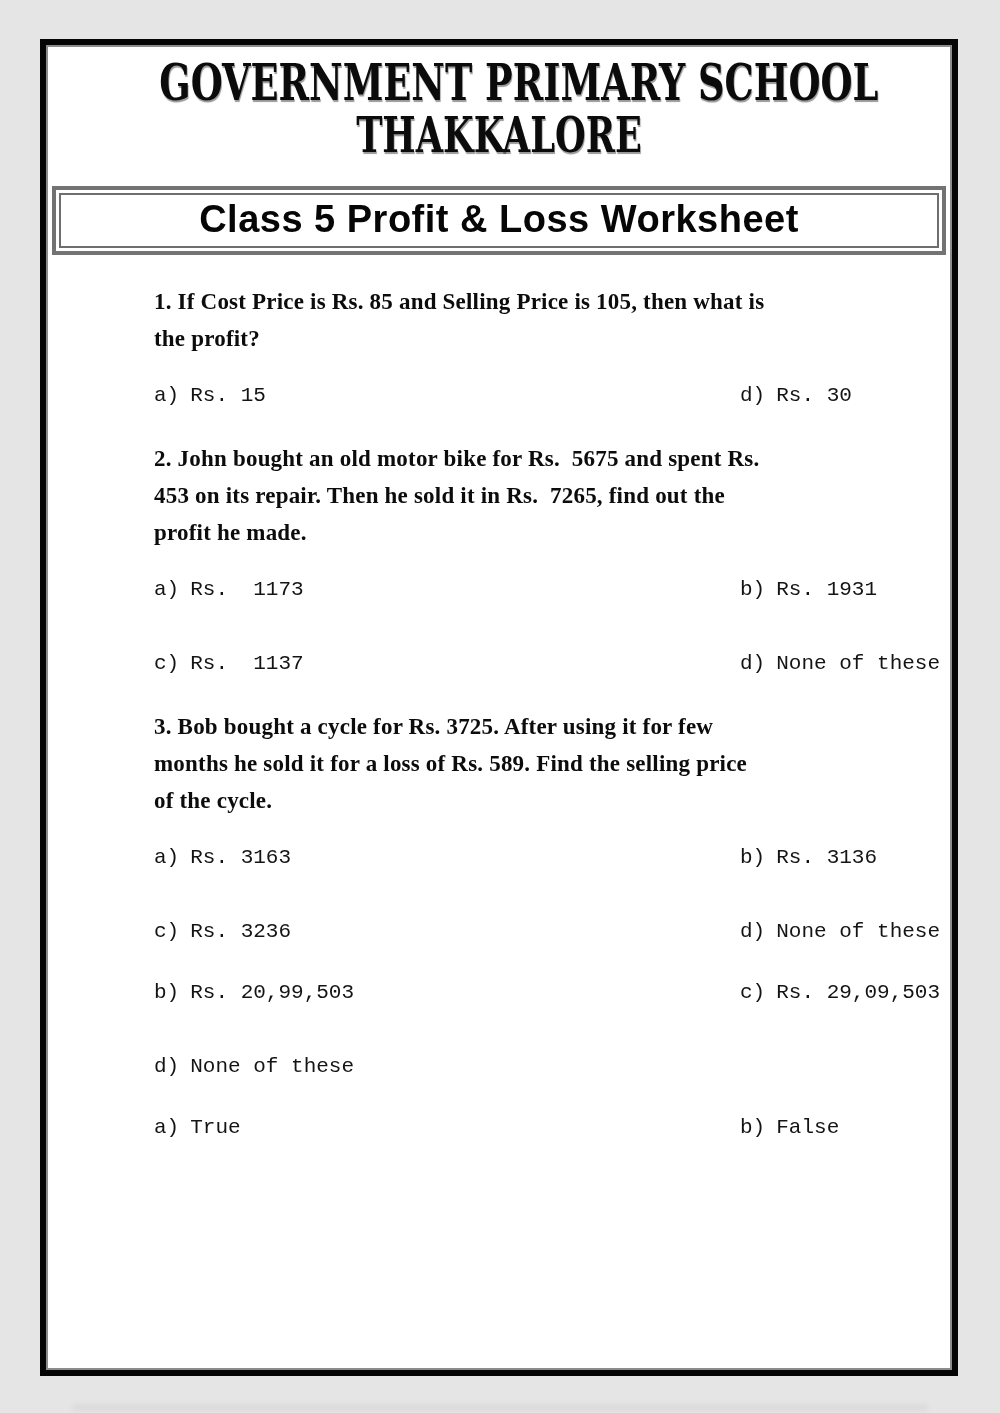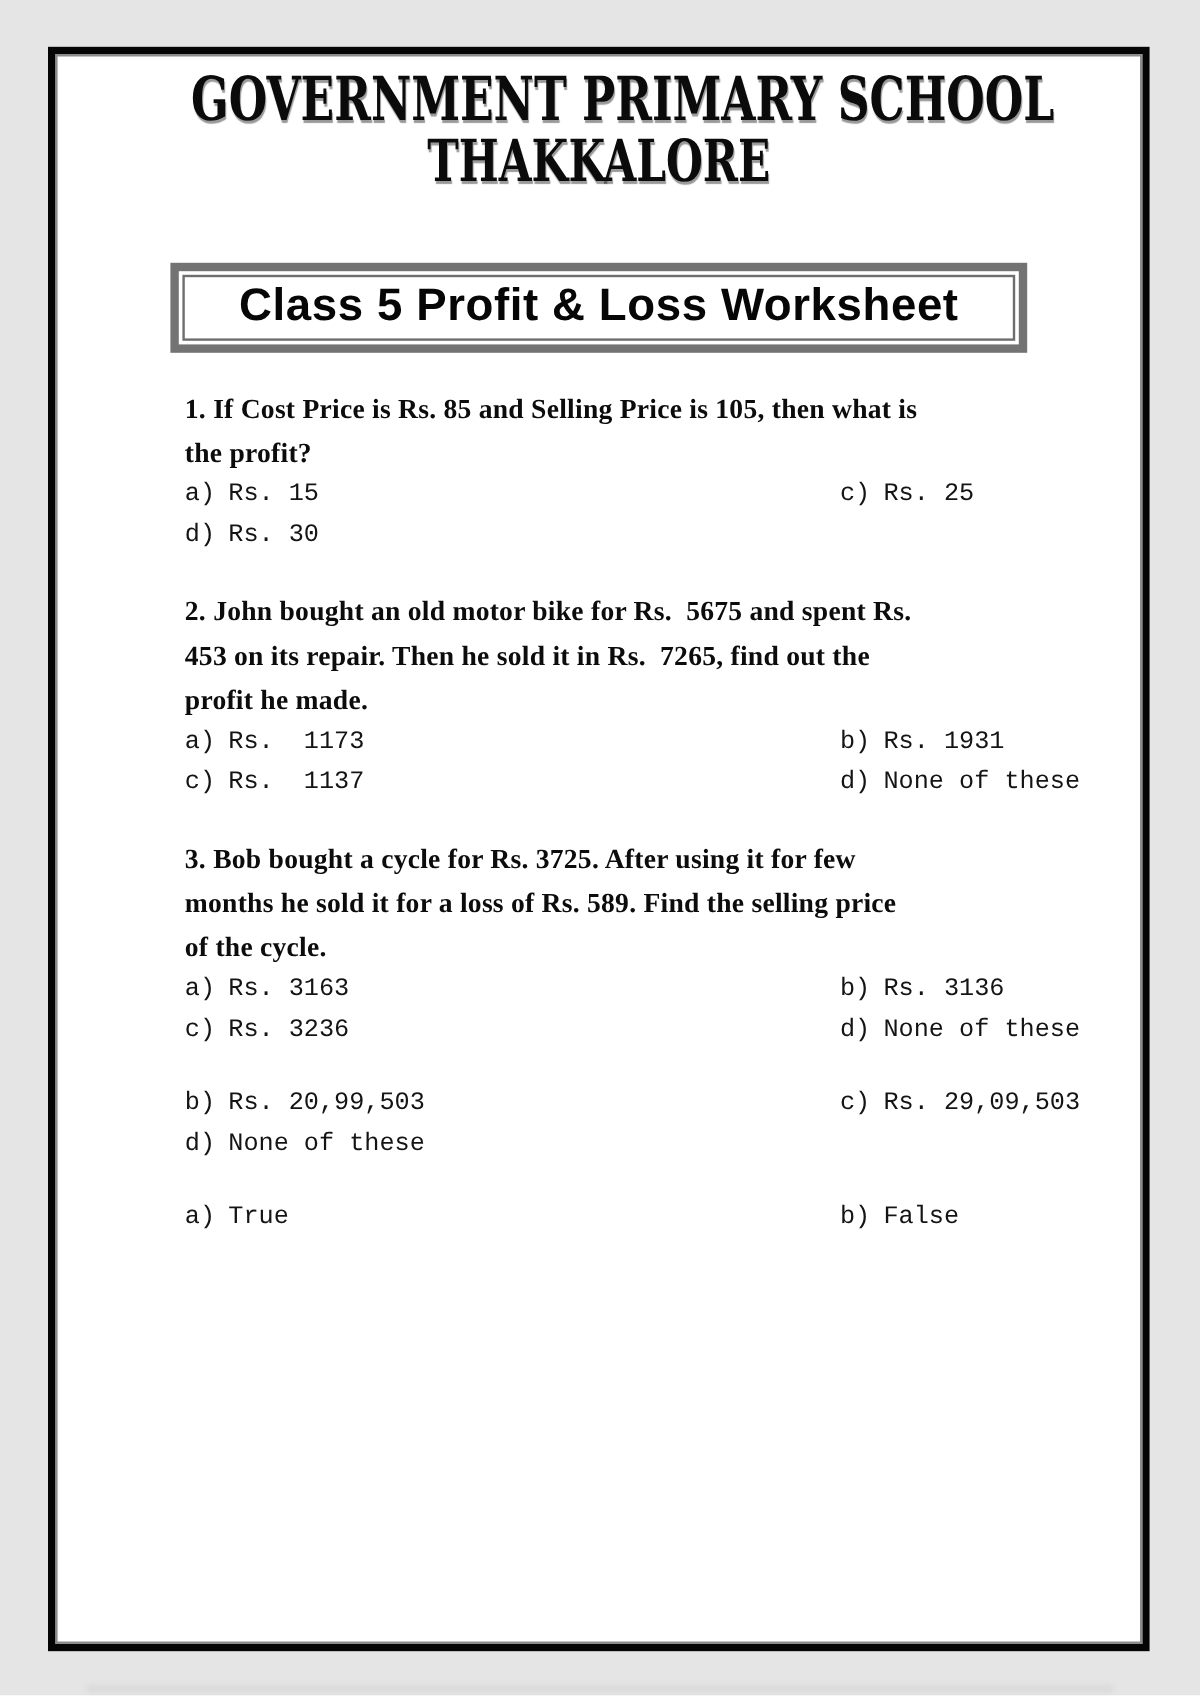--- a/index.html
+++ b/index.html
@@ -43,24 +43,24 @@
     color: #0b0b0b;
     transform: scale(0.75, 1.03);
     transform-origin: center top;
     text-shadow: 1px 2px 1px rgba(0,0,0,0.40);
     white-space: nowrap;
   }
   .school-line1 { font-size: 49px; line-height: 50px; margin-top: 2px; }
   .school-line2 { font-size: 47px; line-height: 48px; margin-top: 4px; }
 
   .title-box {
-    margin: 60px auto 28px auto;
-    width: 714px;
+    margin: 27px auto 28px auto;
+    width: 894px;
     box-sizing: border-box;
-    border: 7px solid #737373;
+    border: 4px solid #737373;
     padding: 3px;
     background: #ffffff;
   }
   .title-inner {
     border: 2px solid #6e6e6e;
     text-align: center;
     padding: 2px 0 5px 0;
   }
   .worksheet-title {
     margin: 0;
@@ -80,22 +80,24 @@
     margin: 0;
     font-family: "Liberation Serif", serif;
     font-weight: bold;
     font-size: 23px;
     line-height: 37px;
     letter-spacing: 0.2px;
     white-space: pre-wrap;
     color: #0c0c0c;
   }
   .q-options {
+    margin-top: 22px;
     display: grid;
     grid-template-columns: 546px 1fr;
+    gap: 40px;
   }
   .opt {
     font-family: "Liberation Mono", monospace;
     font-size: 21px;
     line-height: 34px;
     color: #141414;
     cursor: pointer;
   }
   .opt-label { margin-right: 11px; }
   .opt-value { white-space: pre; }
@@ -130,21 +132,20 @@
       </div>
     </div>
 
     <div class="content">
 
       <section class="question">
         <p class="q-text"><span class="q-num">1.</span><span class="q-body"> If Cost Price is Rs. 85 and Selling Price is 105, then what is
 the profit?</span></p>
         <div class="q-options">
           <div class="opt"><span class="opt-label">a)</span><span class="opt-value">Rs. 15</span></div>
-          <div class="opt"><span class="opt-label">c)</span><span class="opt-value">Rs. 25</span></div>
           <div class="opt"><span class="opt-label">d)</span><span class="opt-value">Rs. 30</span></div>
         </div>
       </section>
 
       <section class="question">
         <p class="q-text"><span class="q-num">2.</span><span class="q-body"> John bought an old motor bike for Rs.  5675 and spent Rs.
 453 on its repair. Then he sold it in Rs.  7265, find out the
 profit he made.</span></p>
         <div class="q-options">
           <div class="opt"><span class="opt-label">a)</span><span class="opt-value">Rs.  1173</span></div>

